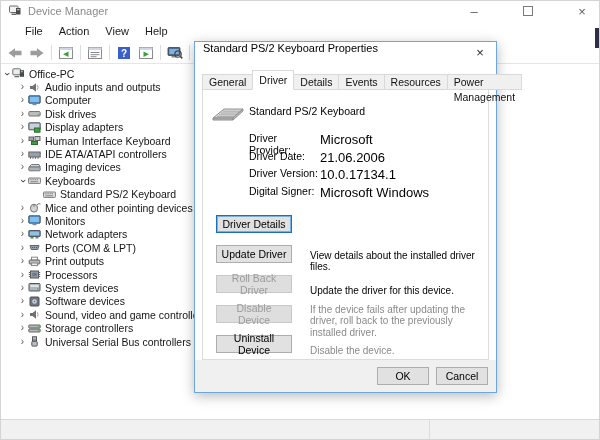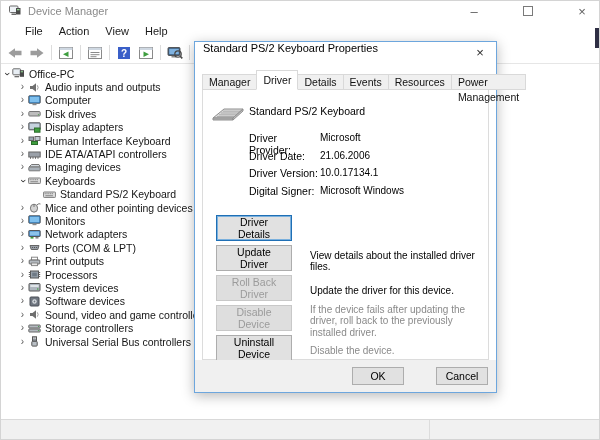--- a/index.html
+++ b/index.html
@@ -55,35 +55,35 @@
 
   .tabpage{position:absolute;left:7px;right:7px;top:47px;bottom:32px;background:#fff;border:1px solid #dcdcdc;box-sizing:border-box;}
 
   .dev-icon{position:absolute;left:8px;top:12px;width:34px;height:22px;}
   .dev-icon svg{width:34px;height:22px;display:block;}
   .dev-name{position:absolute;left:46px;top:15px;font-size:10.5px;color:#000;}
 
   .info{position:absolute;left:46px;top:42px;right:8px;}
   .info-row{display:flex;height:17.6px;align-items:flex-start;}
   .info-label{width:71px;font-size:10.5px;color:#000;}
-  .info-value{font-size:10px;color:#000;}
+  .info-value{font-size:13px;color:#000;}
 
   .action-row{position:absolute;left:13px;right:6px;height:30px;}
   .act-btn{position:absolute;left:0;top:5px;width:76px;height:18px;box-sizing:border-box;
            background:#e1e1e1;border:1px solid #adadad;font-family:inherit;font-size:10.5px;color:#000;
-           display:flex;align-items:center;justify-content:center;padding:12px;}
+           display:flex;align-items:center;justify-content:center;padding:4px;}
   .act-btn.focused{border:1px solid #1f6fb5;box-shadow:inset 0 0 0 1px #7ab0dd;}
   .act-btn:disabled,.act-btn.disabled{background:#dedede;border-color:#c8c8c8;color:#9b9b9b;}
   .act-desc{position:absolute;left:94px;right:2px;top:0;height:30px;display:flex;align-items:center;
             font-size:10px;line-height:11.5px;color:#000;margin-top:36px;}
   .action-row.disabled .act-desc{color:#8a8a8a;}
   .r0{top:120px}.r1{top:150px}.r2{top:180px}.r3{top:210px}.r4{top:240px}
 
   .dlg-bottom{position:absolute;left:0;right:0;bottom:0;height:32px;background:#f0f0f0;
-              display:flex;align-items:center;justify-content:flex-end;gap:32px;padding-right:8px;box-sizing:border-box;}
+              display:flex;align-items:center;justify-content:flex-end;gap:7px;padding-right:8px;box-sizing:border-box;}
   .dlg-btn{width:52px;height:18px;box-sizing:border-box;background:#e1e1e1;border:1px solid #adadad;
            font-family:inherit;font-size:10.5px;color:#000;display:flex;align-items:center;justify-content:center;padding:0;}
 </style>
 </head>
 <body>
 
 <div id="window">
 
   <div class="titlebar">
     <span class="app-icon">
@@ -452,21 +452,21 @@
   </div>
   <span class="edge-dark"></span>
 
   <div class="dialog">
     <div class="dlg-titlebar">
       <span class="dlg-title">Standard PS/2 Keyboard Properties</span>
     </div>
     <span class="dlg-close">×</span>
 
     <div class="tabstrip">
-      <span class="tab">Manager</span>
+      <span class="tab">General</span>
       <span class="tab active">Driver</span>
       <span class="tab">Details</span>
       <span class="tab">Events</span>
       <span class="tab">Resources</span>
       <span class="tab">Power Management</span>
     </div>
 
     <div class="tabpage">
       <span class="dev-icon">
           <svg viewBox="0 0 34 22">

